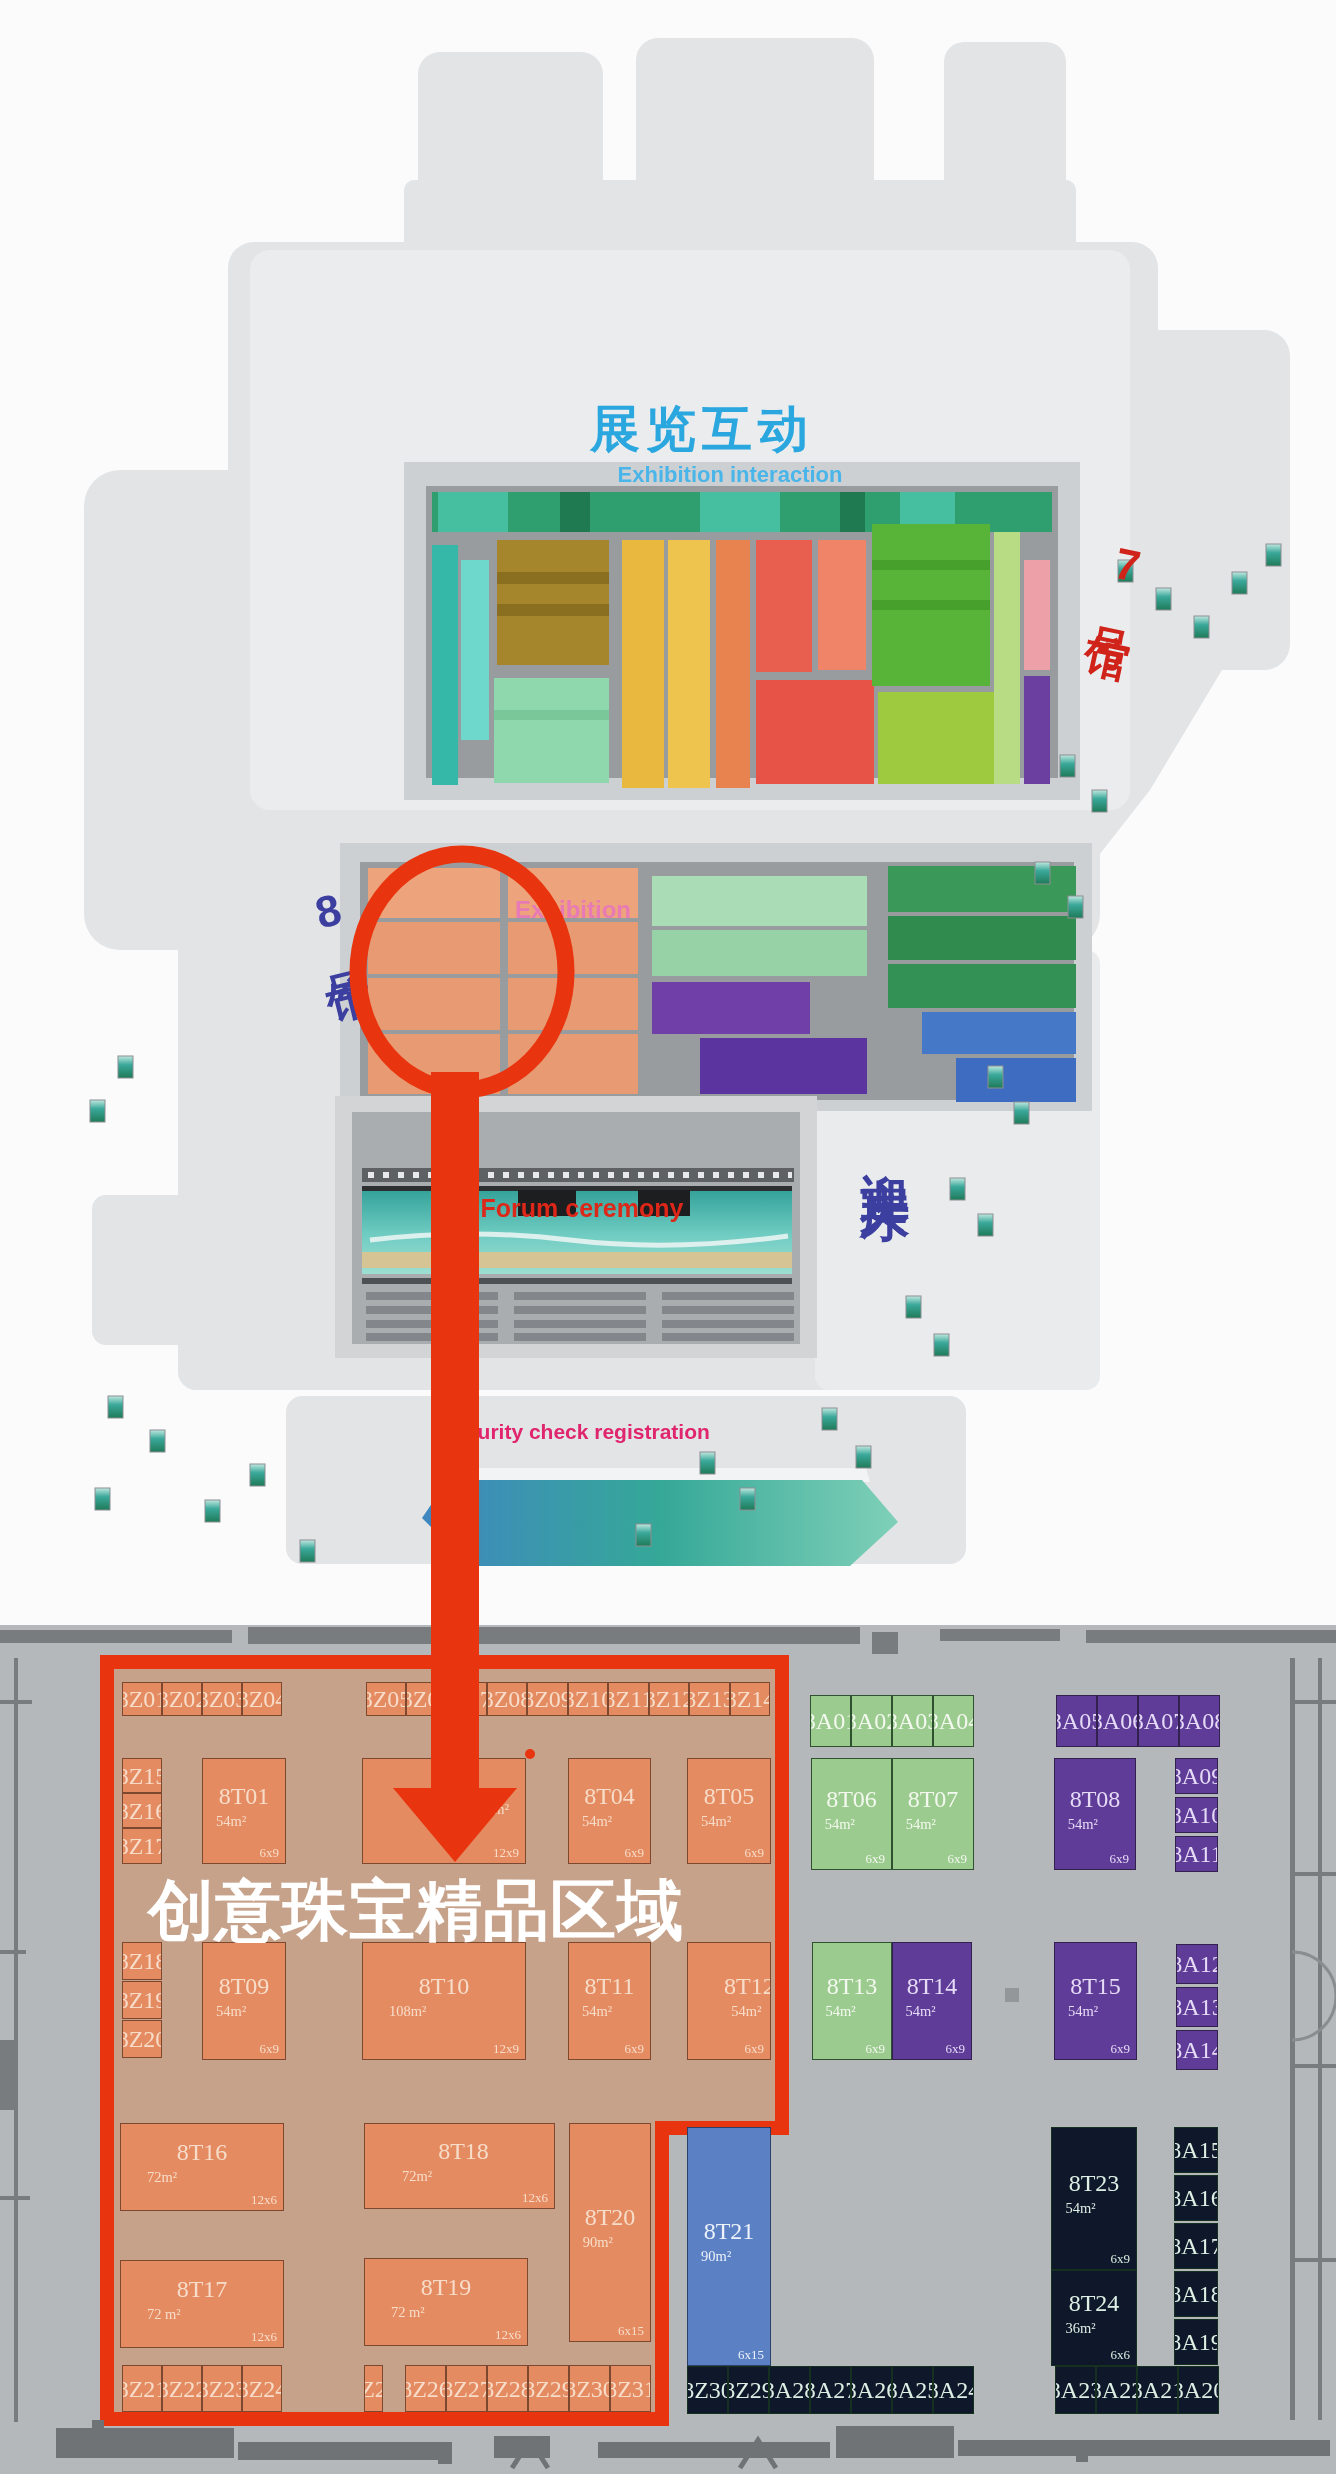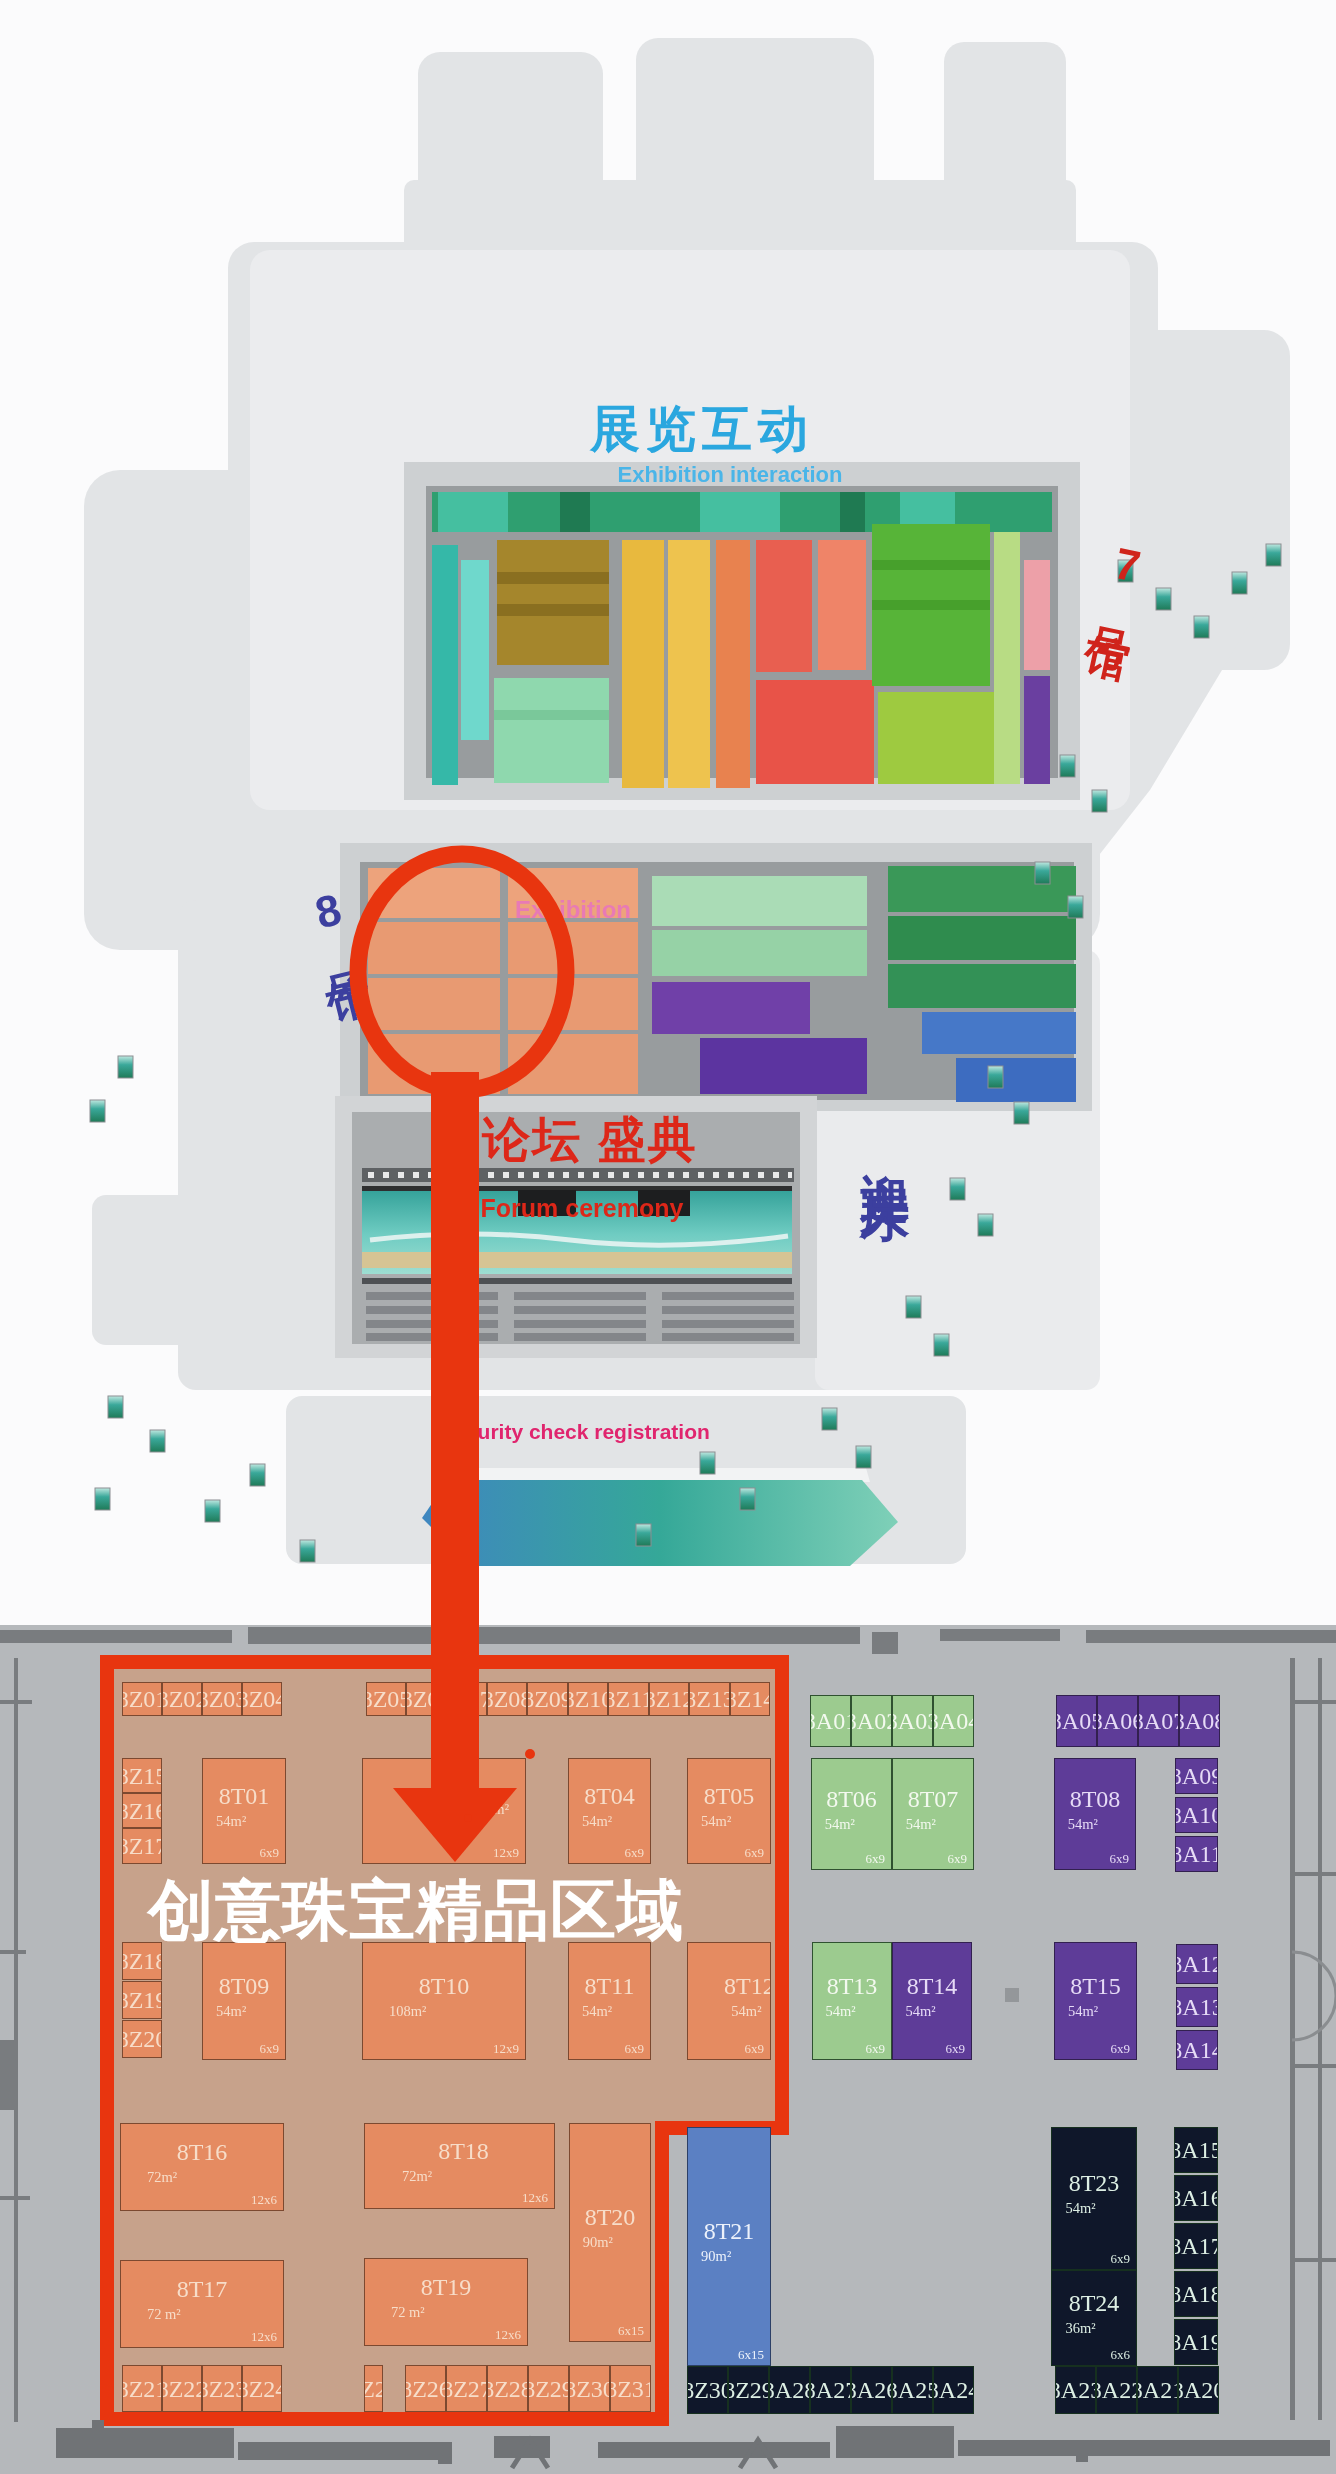--- a/index.html
+++ b/index.html
@@ -233,21 +233,20 @@
     </g>
     <path d="M512 2468 L530 2440 L548 2468" fill="none" stroke="#707376" stroke-width="5"></path>
     <path d="M740 2468 L758 2440 L776 2468" fill="none" stroke="#707376" stroke-width="5"></path>
   </svg>
 
   <div class="lab h7l">展览互动</div>
   <div class="lab h7s">Exhibition interaction</div>
   <div class="lab h7t vtext">7号馆</div>
   <div class="lab h8s">Exhibition</div>
   <div class="lab h8t vtext">8号馆</div>
-  <div class="lab fl">论坛 盛典</div>
   <div class="lab fs">Forum ceremony</div>
   <div class="lab ly vtext">迎宾大厅</div>
   <div class="lab ss">Security check registration</div>
 
   <div id="booths">
       <div class="booth or small" style="left: 122px; top: 1682px; width: 40px; height: 34px;">
         <div class="t-label">8Z01</div>
       </div>
       <div class="booth or small" style="left: 162px; top: 1682px; width: 40px; height: 34px;">
         <div class="t-label">8Z02</div>

